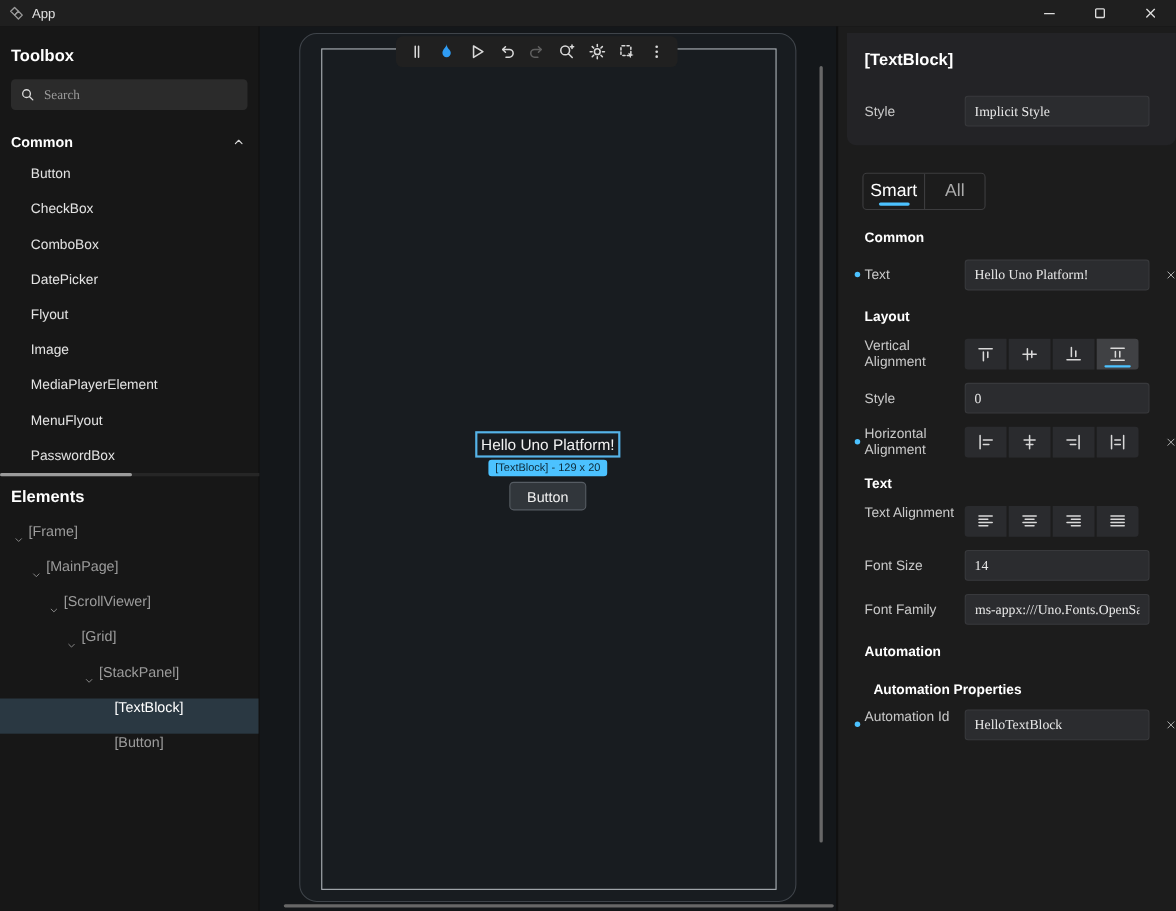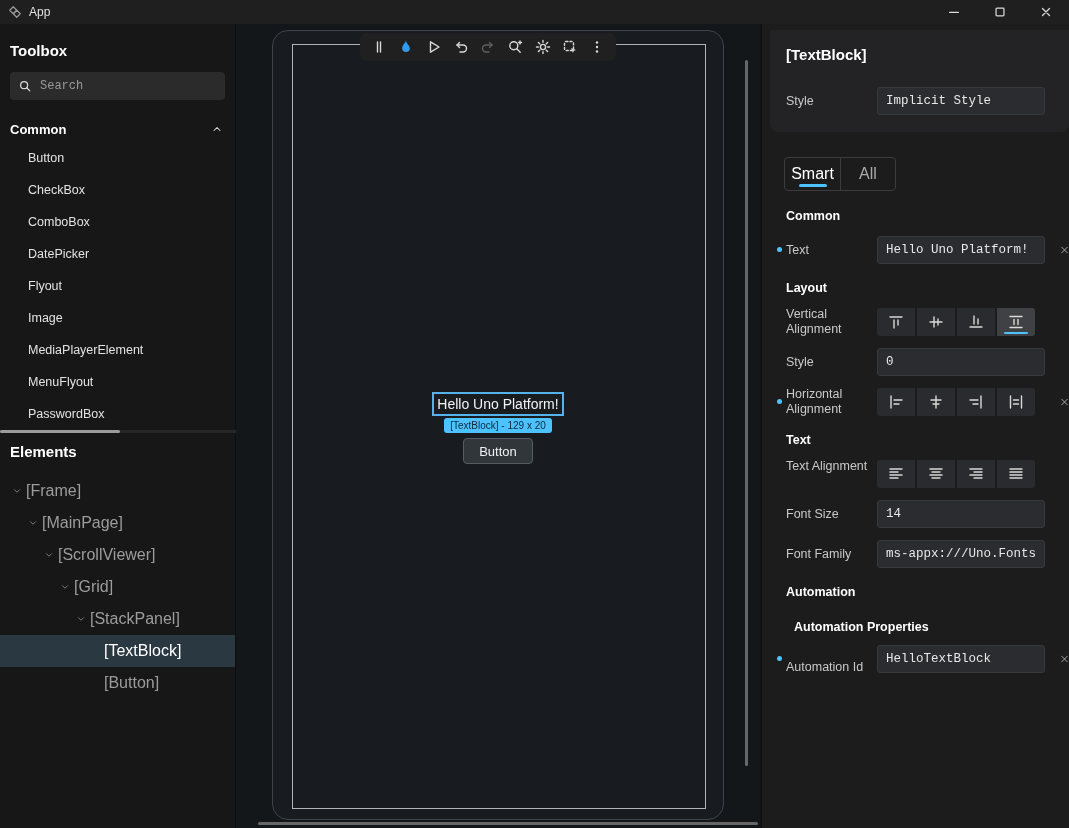--- a/index.html
+++ b/index.html
@@ -1,19 +1,19 @@
 <!DOCTYPE html>
 <html><head>
 <meta charset="utf-8">
 <style>
   * { margin:0; padding:0; box-sizing:border-box; }
   html,body { width:1069px; height:828px; background:#141414; overflow:hidden;
     font-family:"Liberation Sans", sans-serif; color:#e6e6e6; }
   button { font-family:inherit; border:none; background:transparent; color:inherit; cursor:pointer; }
-  input { font-family:Liberation Mono, monospace; }
+  input { font-family:Liberation Serif, serif; }
 
   
   .ic { display:inline-flex; align-items:center; justify-content:center; color:#d9d9d9; }
   .ic svg { display:block; }
   .ic path, .ic circle, .ic rect, .ic line, .ic polyline { stroke:currentColor; fill:none; stroke-width:1.4; stroke-linecap:round; stroke-linejoin:round; }
   .ic .fill { fill:currentColor; stroke:none; }
 
   
   .titlebar { position:absolute; left:0; top:0; width:1069px; height:24px; background:#1f1f1f; display:flex; align-items:center; }
   .app-logo { margin-left:8px; color:#9a9a9a; }
@@ -27,21 +27,21 @@
   .panel-title.second { margin-top:10px; }
   .searchbox { margin:10px 10px 0 10px; height:28px; background:#2b2b2b; border-radius:4px; display:flex; align-items:center; padding:0 8px; }
   .searchbox input { flex:1; margin-left:8px; background:transparent; border:none; outline:none; color:#e6e6e6; font-size:12px; }
   .searchbox input::placeholder { color:#9a9a9a; }
   .section-header { margin-top:16px; height:26px; padding:0 12px 0 10px; display:flex; align-items:center; justify-content:space-between; }
   .section-header .sec-label { font-size:13px; font-weight:bold; color:#ffffff; }
   .tool-item { height:32px; line-height:32px; padding-left:28px; font-size:12.5px; color:#e3e3e3; cursor:pointer; }
   .toolbox-scrollbar { position:relative; height:3px; width:236px; background:#262626; }
   .toolbox-scrollbar .thumb { position:absolute; left:0; top:0; width:120px; height:3px; background:#9b9b9b; border-radius:2px; }
   .tree { margin-top:12px; }
-  .tree-row { height:32px; display:flex; align-items:center; font-size:16px; color:#9c9c9c; cursor:pointer; }
+  .tree-row { height:32px; display:flex; font-size:13px; color:#9c9c9c; cursor:pointer; }
   .tree-row .chev { width:14px; margin-right:2px; color:#8a8a8a; display:inline-flex; justify-content:center; }
   .tree-row.selected { background:#2a3842; color:#ffffff; }
 
   
   .canvas { position:absolute; left:236px; top:24px; width:524px; height:804px; background:#14171a; overflow:hidden; }
   .phone { position:absolute; left:36px; top:6px; width:452px; height:790px; background:#181c20; border:1px solid #3f444a; border-radius:16px; }
   .inner-frame { position:absolute; left:19px; top:13px; width:414px; height:765px; border:1px solid #aeb4b9; }
   .design-toolbar { position:absolute; left:124px; top:9px; width:256px; height:28px; background:#202020; border-radius:6px; display:flex; align-items:center; justify-content:space-between; padding:0 10px; }
   .tb-icon { width:18px; height:18px; }
   .tb-icon.accent { color:#2f9cf4; }
@@ -402,21 +402,21 @@
   <div class="prop-row" style="top:516px; height:28px;">
     <span class="prop-label" style="top:7px;">Font Family</span>
     <input class="text-input" value="ms-appx:///Uno.Fonts.OpenSan" style="">
   </div>
 
   <div class="sec-title" style="top:561px;">Automation</div>
   <div class="sec-title" style="top:596px; left:32px;">Automation Properties</div>
 
   <div class="prop-row" style="top:621px; height:28px;">
     <span class="prop-dot" style="top:11px;"></span>
-    <span class="prop-label" style="top:-1px;margin-top:16px;">Automation Id</span>
+    <span class="prop-label" style="top:-1px;">Automation Id</span>
     <input class="text-input" value="HelloTextBlock" style="">
     <span class="clip-x ic" style="top:6px;">
       <svg width="14" height="14" viewBox="0 0 16 16">
           <path d="M3 3l10 10M13 3L3 13"></path>
         </svg>
     </span>
   </div>
 
 </div>
 

